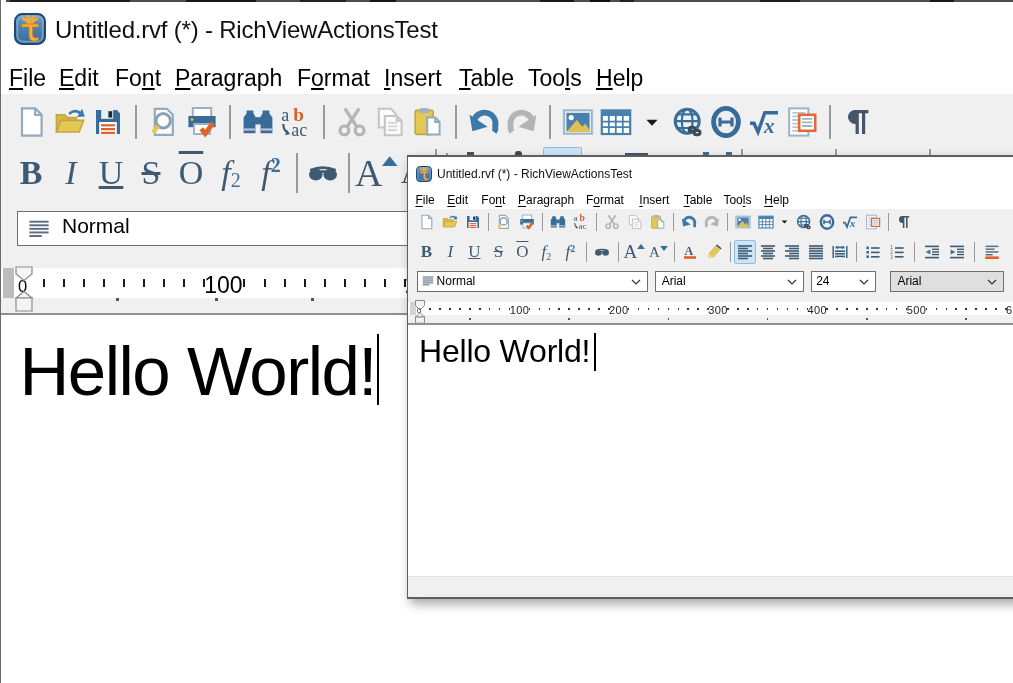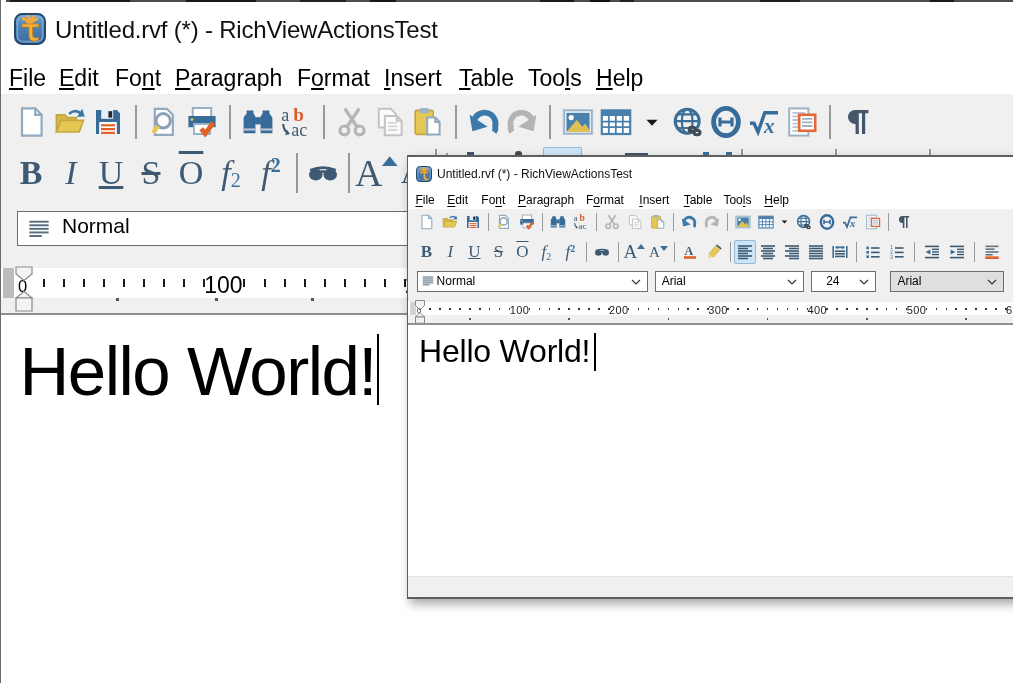--- a/index.html
+++ b/index.html
@@ -802,21 +802,21 @@
   </div>
         <div class="combo" style="left:246.7px;top:6px;width:149px;">
 
     <span style="margin-left:6px">Arial</span>
     <svg class="abs" style="right:6px;top:7px" width="10" height="6" viewBox="0 0 10 6">
             <path d="M1 1 L5 5 L9 1" fill="none" stroke="#333" stroke-width="1.2"></path>
           </svg>
   </div>
         <div class="combo" style="left:403.2px;top:6px;width:64.5px;">
 
-    <span style="margin-left:14px">24</span>
+    <span style="margin-left:4px">24</span>
     <svg class="abs" style="right:6px;top:7px" width="10" height="6" viewBox="0 0 10 6">
             <path d="M1 1 L5 5 L9 1" fill="none" stroke="#333" stroke-width="1.2"></path>
           </svg>
   </div>
         <div class="combo" style="left:482.4px;top:6px;width:114px;background:#dfdfdf;">
 
     <span style="margin-left:6px">Arial</span>
     <svg class="abs" style="right:6px;top:7px" width="10" height="6" viewBox="0 0 10 6">
             <path d="M1 1 L5 5 L9 1" fill="none" stroke="#333" stroke-width="1.2"></path>
           </svg>

